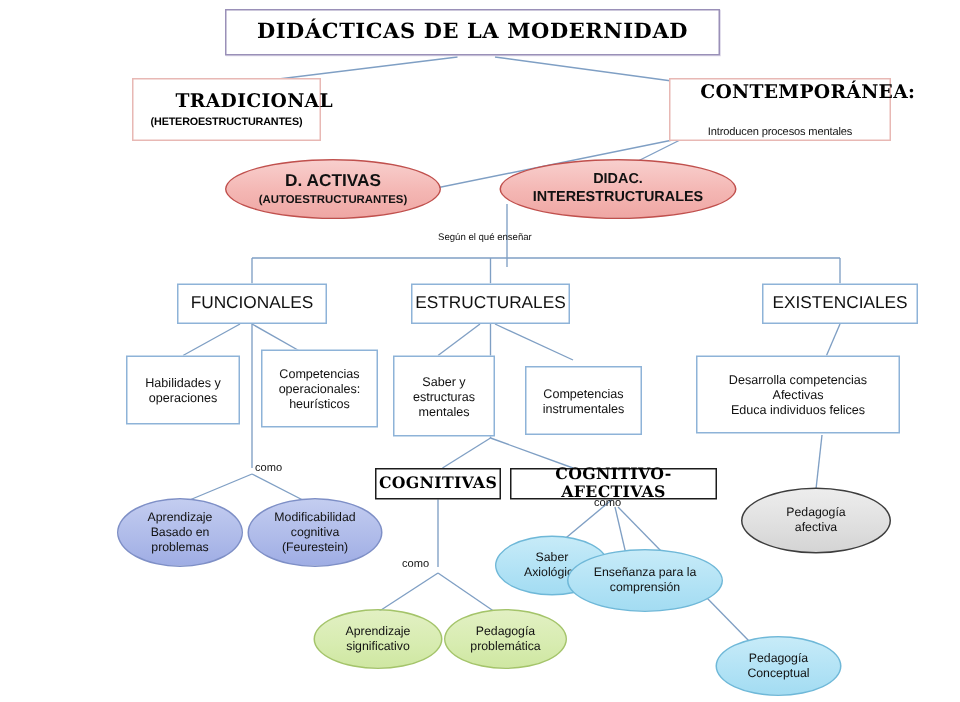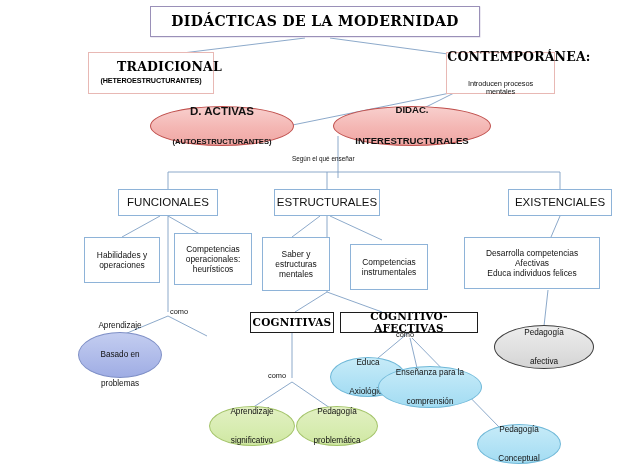--- a/index.html
+++ b/index.html
@@ -40,21 +40,21 @@
   .rect.pink-border {
     border: 1.2px solid #e8b8b4;
   }
   .rect.blue-border {
     border: 1.1px solid #8eb3d8;
   }
   .rect.black-border {
     border: 1.4px solid #1c1c1c;
   }
   
-  .ellipse { border-radius: 50%; gap: 19px; }
+  .ellipse { border-radius: 50%; }
   .ellipse.pink {
     background: linear-gradient(180deg,#f8cfcd 0%,#f4b6b3 55%,#efa7a4 100%);
     border: 1.1px solid #c0504d;
   }
   .ellipse.periwinkle {
     background: linear-gradient(180deg,#c3cdf0 0%,#aebae9 60%,#9fade4 100%);
     border: 1.1px solid #7e8fc6;
   }
   .ellipse.green {
     background: linear-gradient(180deg,#e2f0c3 0%,#d7ecb0 60%,#cfe7a2 100%);
@@ -148,21 +148,21 @@
 
   <div class="node rect title-box" style="left:150px; top:6px; width:330px; height:31px;">
     <span class="western t-title">DIDÁCTICAS DE LA MODERNIDAD</span>
   </div>
 
   <div class="node rect pink-border" style="left:88px; top:52px; width:126px; height:42px; padding:3px 4px;">
     <span class="western t-head">TRADICIONAL</span>
     <span class="western t-sub" style="margin-top:3px;">(HETEROESTRUCTURANTES)</span>
   </div>
 
-  <div class="node rect pink-border" style="left:446px; top:52px; width:109px; height:42px; padding:3px 20px;">
+  <div class="node rect pink-border" style="left:446px; top:52px; width:148px; height:42px; padding:3px 20px;">
     <span class="western t-head">CONTEMPORÁNEA:</span>
     <span class="plain t-note" style="margin-top:16px;">Introducen procesos mentales</span>
   </div>
 
   <div class="node ellipse pink" style="left:150px; top:106px; width:144px; height:40px;">
     <span class="plain p-lvl2 bold-ell" style="font-size:11.5px;">D. ACTIVAS</span>
     <span class="plain bold-ell" style="font-size:7.6px; margin-top:1px;">(AUTOESTRUCTURANTES)</span>
   </div>
 
   <div class="node ellipse pink" style="left:333px; top:106px; width:158px; height:40px;">
@@ -225,33 +225,38 @@
   <div class="node rect black-border" style="left:340px; top:312px; width:138px; height:21px;">
     <span class="western t-cog">COGNITIVO-AFECTIVAS</span>
   </div>
 
   <div class="node ellipse periwinkle" style="left:78px; top:332px; width:84px; height:46px;">
     <span class="plain p-ell ln">Aprendizaje</span>
     <span class="plain p-ell ln">Basado en</span>
     <span class="plain p-ell ln">problemas</span>
   </div>
 
+  <div class="node ellipse periwinkle" style="left:165px; top:332px; width:90px; height:46px;">
+    <span class="plain p-ell ln">Modificabilidad</span>
+    <span class="plain p-ell ln">cognitiva</span>
+    <span class="plain p-ell ln">(Feurestein)</span>
+  </div>
 
   <div class="node ellipse green" style="left:209px; top:406px; width:86px; height:40px;">
     <span class="plain p-ell ln">Aprendizaje</span>
     <span class="plain p-ell ln">significativo</span>
   </div>
 
   <div class="node ellipse green" style="left:296px; top:406px; width:82px; height:40px;">
     <span class="plain p-ell ln">Pedagogía</span>
     <span class="plain p-ell ln">problemática</span>
   </div>
 
   <div class="node ellipse cyan" style="left:330px; top:357px; width:76px; height:40px;">
-    <span class="plain p-ell ln">Educa</span>
+    <span class="plain p-ell ln">Saber</span>
     <span class="plain p-ell ln">Axiológico</span>
   </div>
 
   <div class="node ellipse cyan" style="left:378px; top:366px; width:104px; height:42px;">
     <span class="plain p-ell ln">Enseñanza para la</span>
     <span class="plain p-ell ln">comprensión</span>
   </div>
 
   <div class="node ellipse cyan" style="left:477px; top:424px; width:84px; height:40px;">
     <span class="plain p-ell ln">Pedagogía</span>

